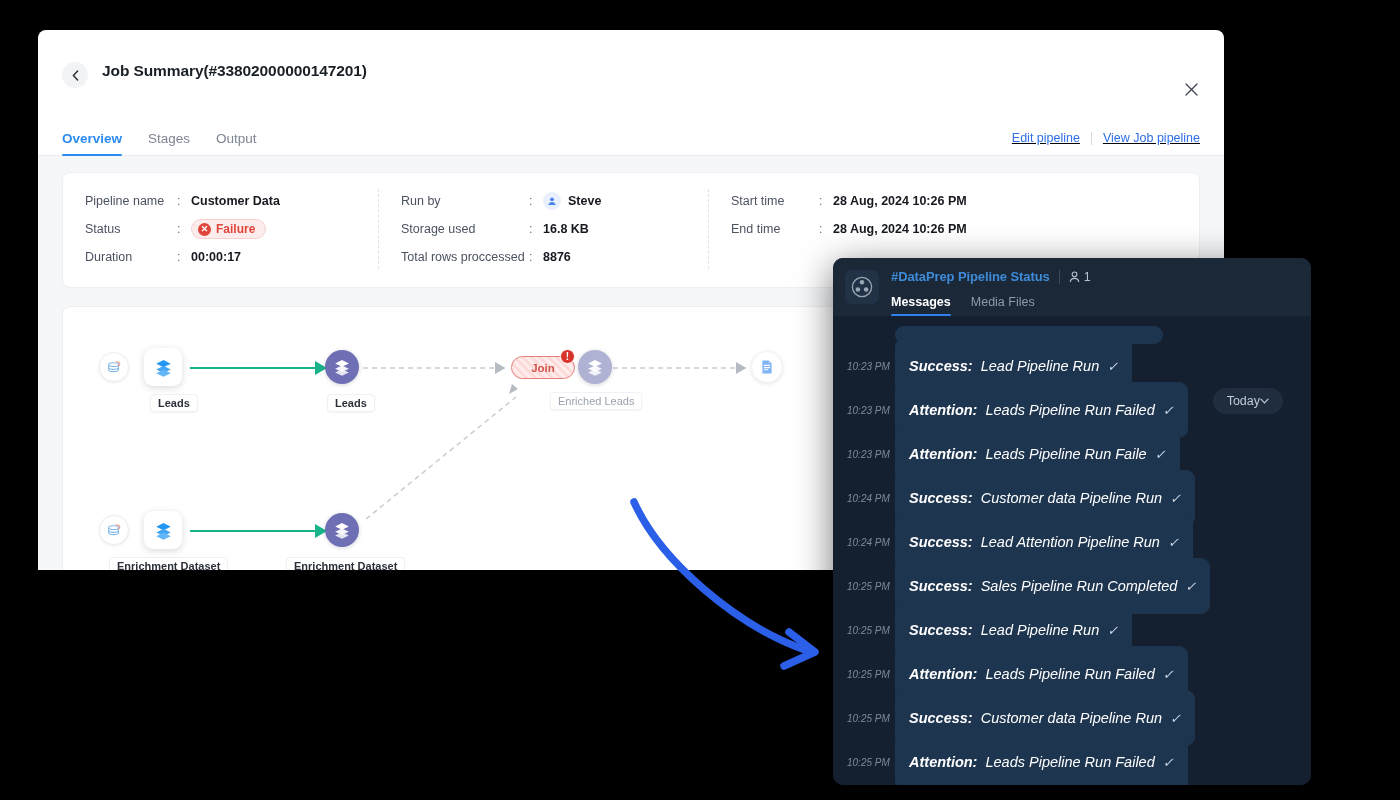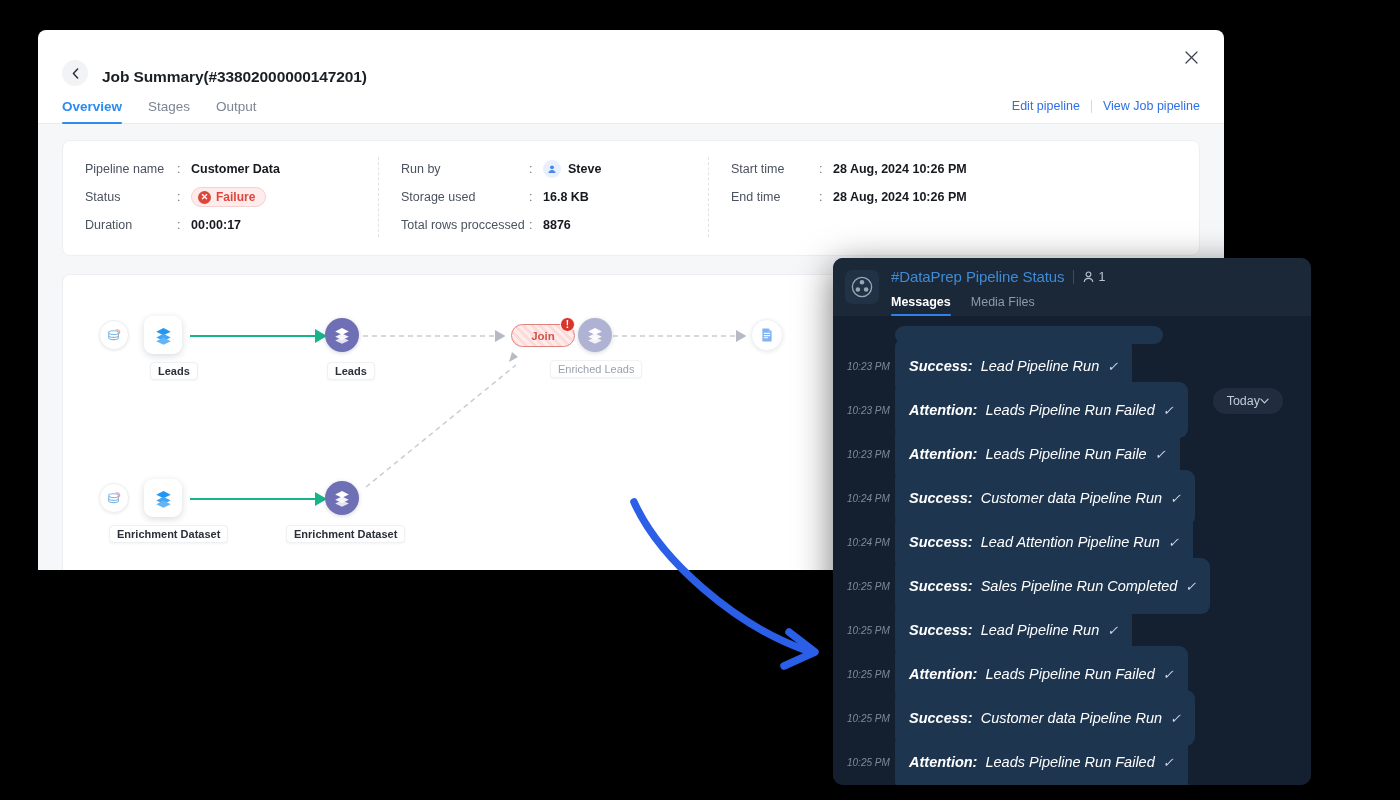--- a/index.html
+++ b/index.html
@@ -14,21 +14,21 @@
   
   .app-card {
     position: absolute; left: 38px; top: 30px;
     width: 1186px; height: 540px;
     background: #ffffff;
     border-radius: 8px 8px 0 0;
     overflow: hidden;
   }
   .app-header {
     position: relative; height: 56px;
-    display: flex; align-items: flex-end; padding: 0 24px;
+    display: flex; align-items: flex-start; padding: 0 24px; margin-top: 32px;
   }
   .back-btn {
     width: 26px; height: 26px; border-radius: 50%;
     background: #f2f3f5; color:#2c3137;
     display:flex; align-items:center; justify-content:center;
     font-size: 13px; line-height:1; cursor:pointer;
     margin-right: 14px; border: none;
   }
   .page-title {
     font-size: 15.5px; font-weight: 700; color: #1a1f26;
@@ -53,20 +53,21 @@
   }
   .tab.active { color: #2d8cf0; font-weight: 600; }
   .tab.active::after {
     content:""; position:absolute; left:0; right:0; bottom:-1px;
     height: 2.5px; background:#2d8cf0; border-radius: 2px;
   }
   .header-links {
     position: absolute; right: 24px; bottom: 10px;
     display: flex; align-items: center; gap: 11px;
     font-size: 12.5px;
+    text-decoration: underline;
   }
   .header-links a { color: #2f6fe4; text-decoration: none; cursor:pointer; font-weight:500; }
   .hl-sep { width:1px; height:13px; background:#d5d9df; }
 
   
   .summary-wrap { background: #f6f7f9; padding: 16px 24px 18px; }
   .summary-card {
     background:#fff; border:1px solid #eceef1; border-radius:8px;
     display:flex; padding: 14px 0 16px;
   }
@@ -159,21 +160,21 @@
     position:relative; height: 58px; background:#1a2838;
     display:flex; align-items:flex-start; padding: 8px 12px 0;
   }
   .chat-app-icon {
     width: 34px; height:34px; border-radius:7px; background:#223246;
     display:flex; align-items:center; justify-content:center; margin-top:4px;
     flex:0 0 auto;
   }
   .chat-head-main { margin-left: 12px; flex:1; }
   .chat-title-row { display:flex; align-items:center; gap:9px; height:21px; }
-  .chat-title { font-size:15px; font-weight:400; color:#3f8bd8; letter-spacing:-.1px; }
+  .chat-title { font-size:13px; font-weight:700; color:#3f8bd8; letter-spacing:-.1px; }
   .chat-title-sep { width:1px; height:14px; background:#3b4b5e; }
   .member-count { display:flex; align-items:center; gap:4px; color:#b9c3ce; font-size:12.5px; }
   .chat-tabs { display:flex; gap:20px; margin-top: 8px; }
   .chat-tab { font-size:12.5px; color:#8e9aa8; padding-bottom:7px; position:relative; cursor:pointer; }
   .chat-tab.active { color:#ffffff; font-weight:700; }
   .chat-tab.active::after {
     content:""; position:absolute; left:0; right:0; bottom:0; height:2.5px;
     background:#2f80ed; border-radius:2px;
   }
   .chat-body { position:relative; flex:1; background:#14202f; overflow:hidden; }

